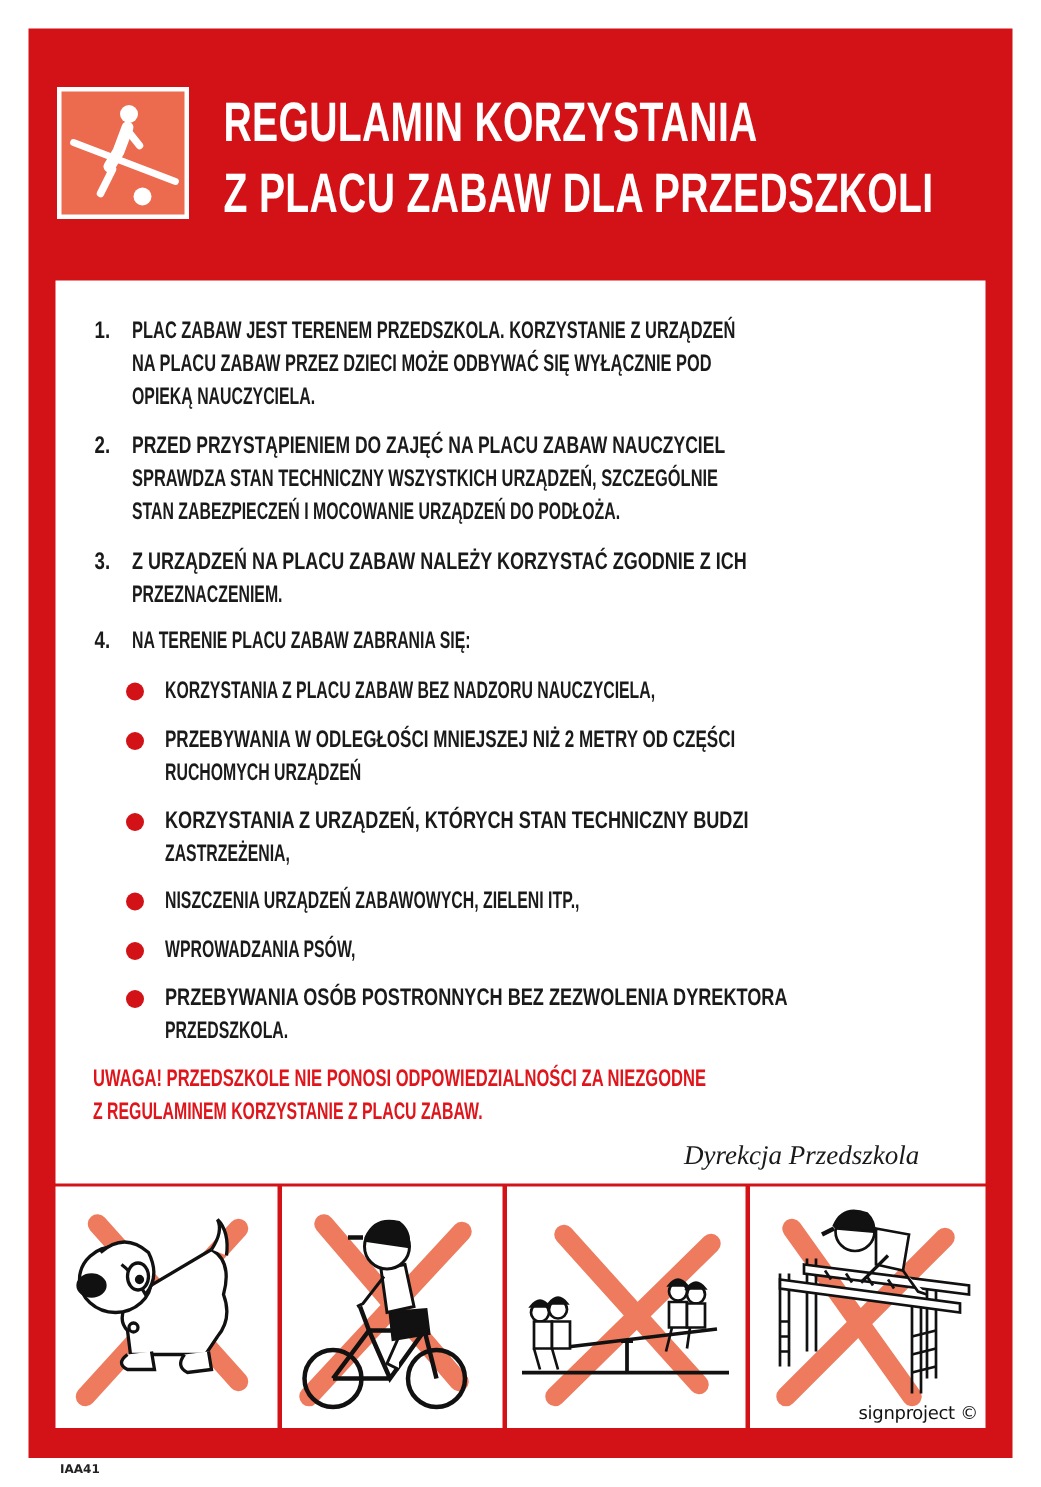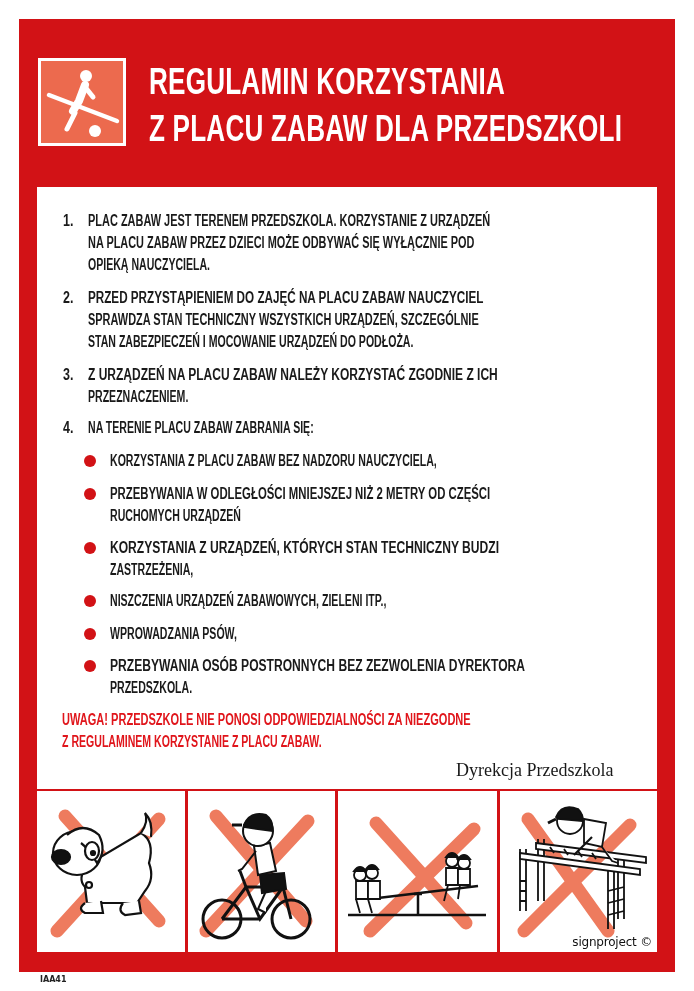--- a/index.html
+++ b/index.html
@@ -19,21 +19,21 @@
 
     .cond { display: inline-block; white-space: nowrap; transform-origin: left top; font-weight: bold; }
 
     .rule { position: absolute; left: 0; color: #1a1a1a; font-size: 16px; line-height: 22px; }
     .rule .num { position: absolute; left: 26px; top: 0; }
     .rule .ln { position: absolute; left: 51px; }
 
     .bullet { position: absolute; left: 47px; width: 12px; height: 12px; border-radius: 50%; background: #d21216; }
 
     .warn { color: #e0151b; }
-    .sign { position: absolute; left: 419px; top: 573px; font-family: "Liberation Serif", serif; font-size: 18px; color: #1a1a1a; white-space: nowrap; }
+    .sign { position: absolute; left: 419px; top: 573px; font-family: "Liberation Serif", serif; font-style: italic; font-size: 18px; color: #1a1a1a; white-space: nowrap; }
 
     .pics { position: absolute; left: 37px; top: 791px; width: 636px; height: 161px; text-align: right; }
     .cell { position: absolute; top: 0; height: 161px; background: #ffffff; overflow: hidden; }
     .cell svg { position: absolute; left: 0; top: 0; }
 
     .credit { position: absolute; right: 5px; bottom: 3px; font-family: "DejaVu Sans", sans-serif; font-size: 12px; color: #111; letter-spacing: -0.2px; }
     .code { position: absolute; left: 40px; top: 975px; font-family: "DejaVu Sans", sans-serif; font-weight: bold; font-size: 8px; color: #222; }
   </style>
 </head>
 <body>

